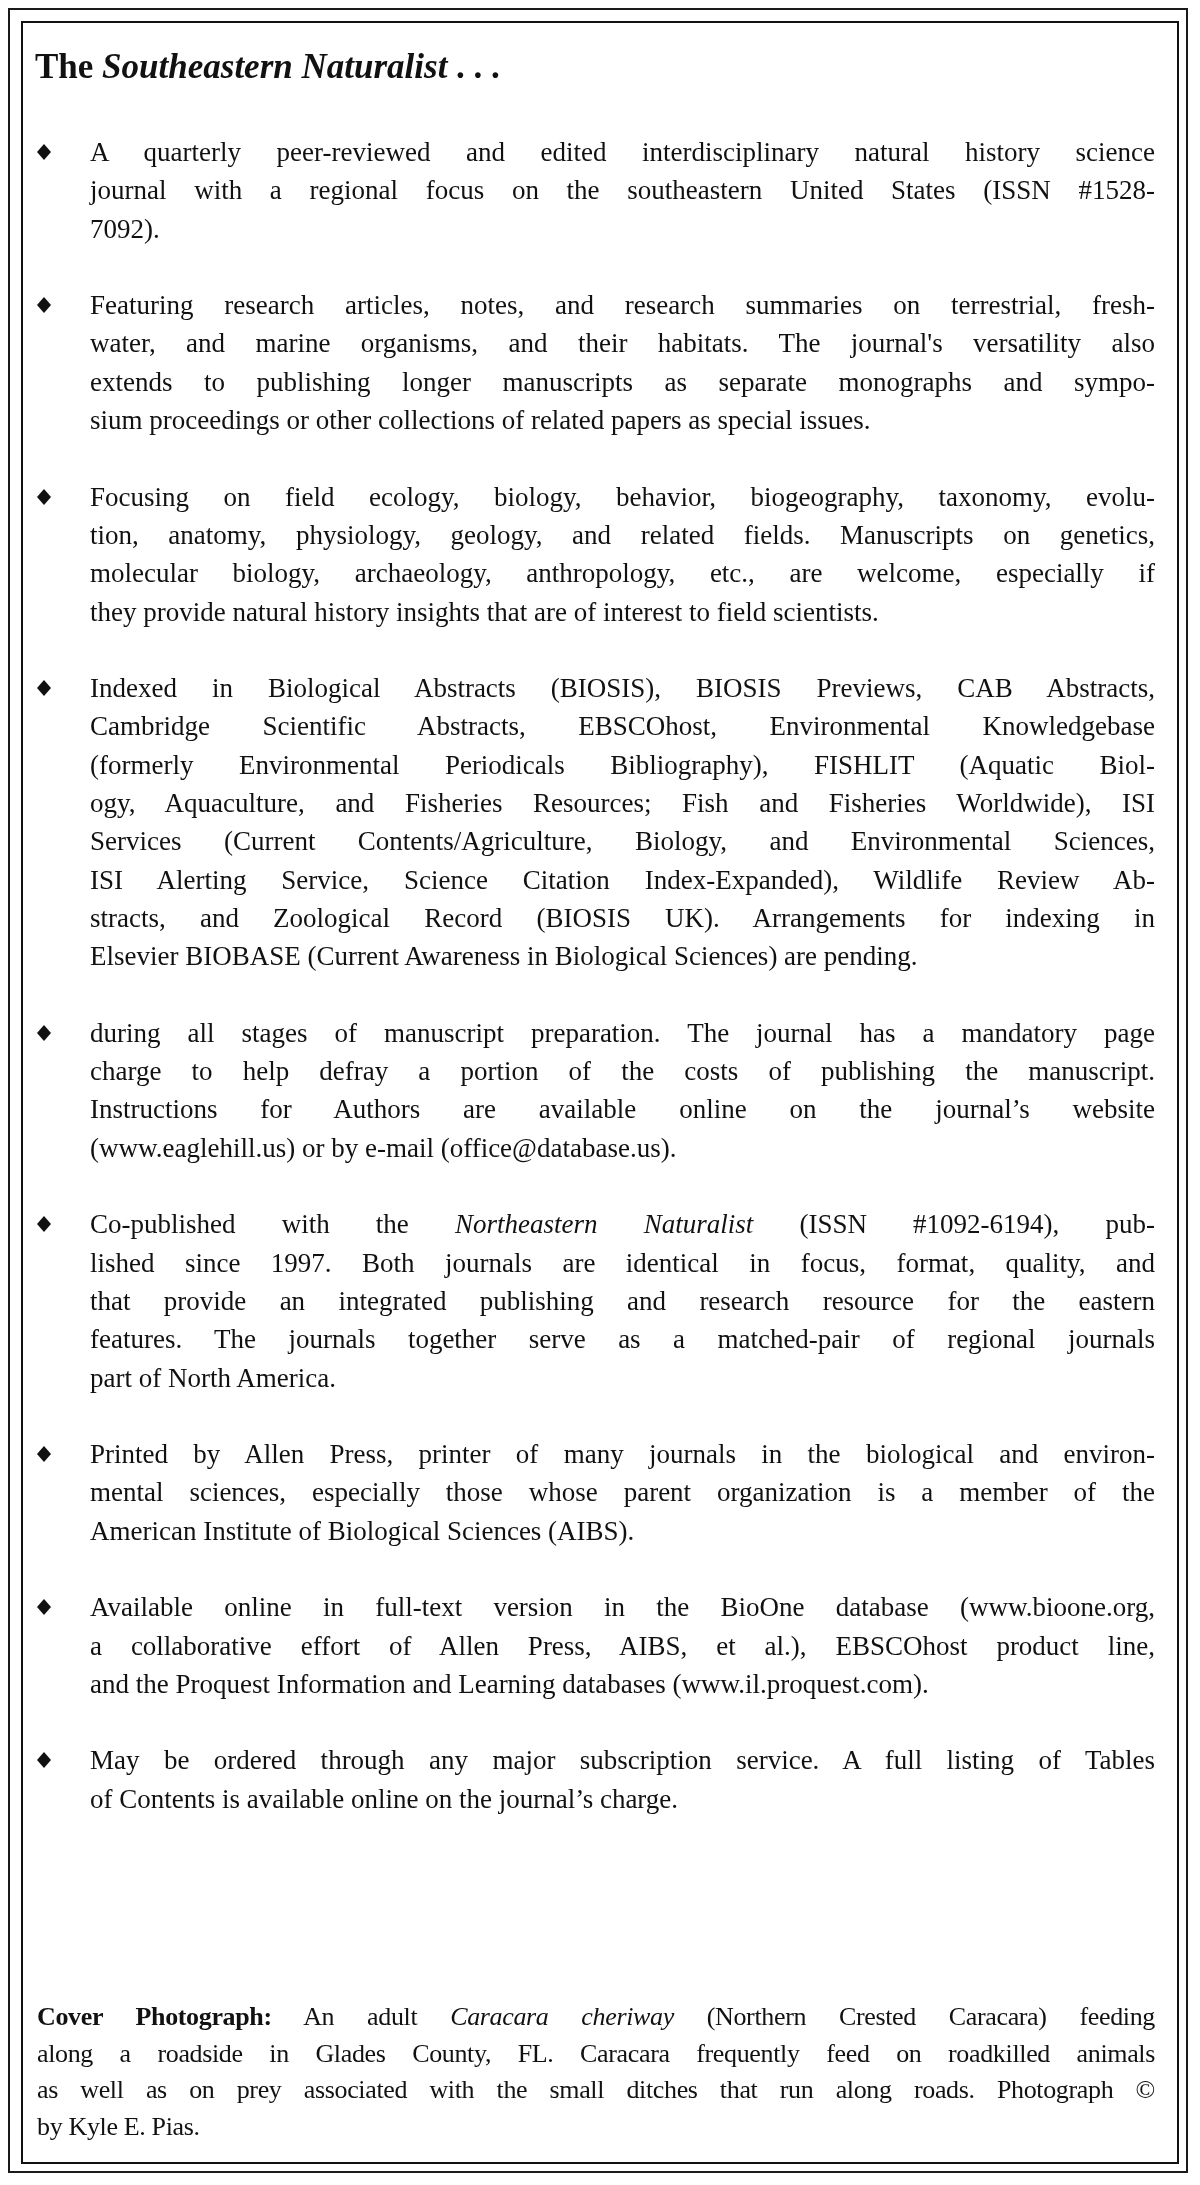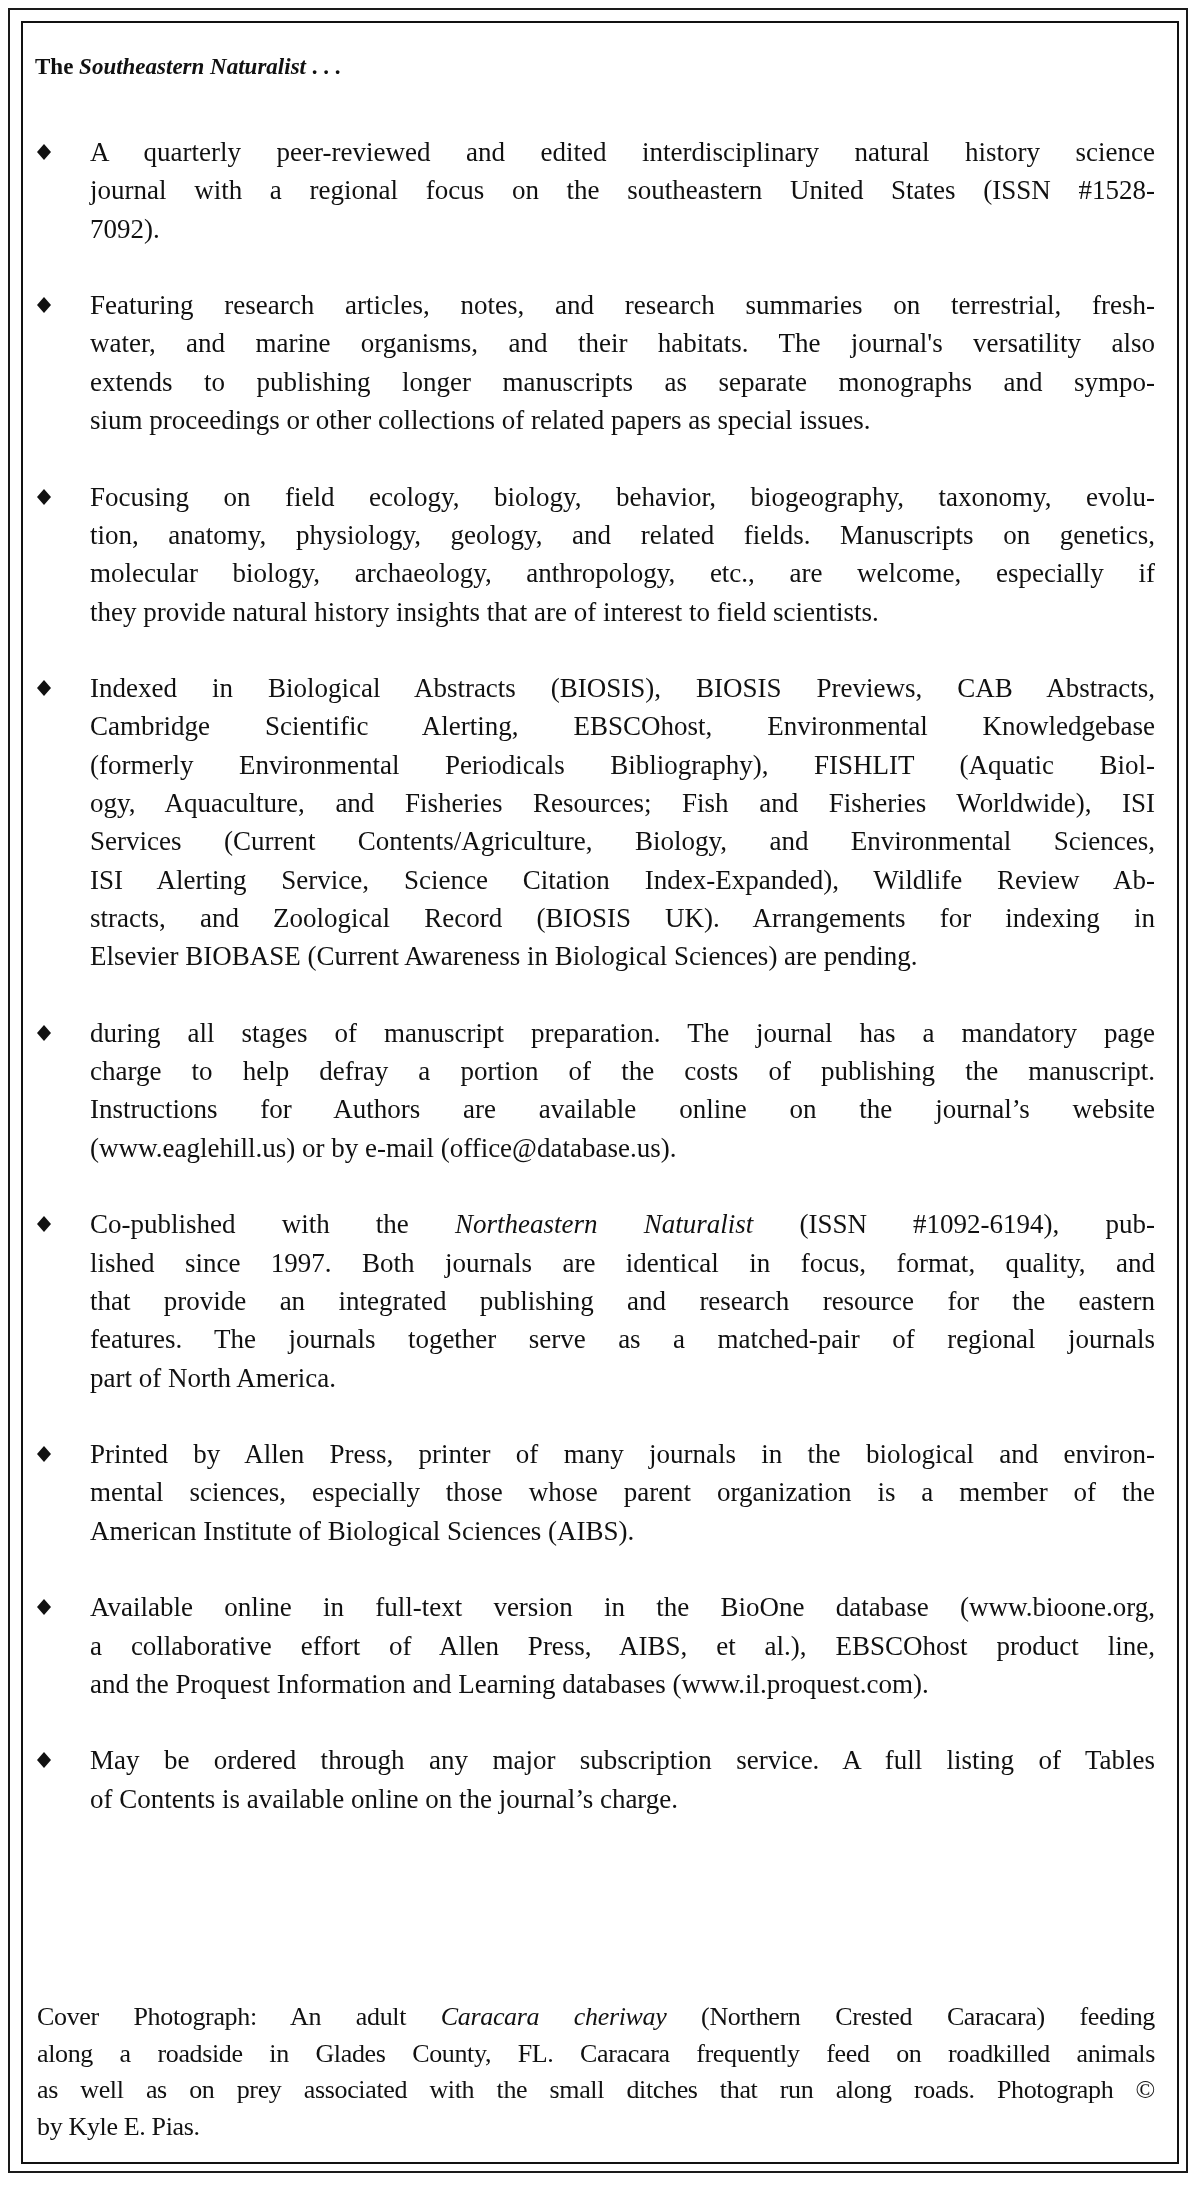--- a/index.html
+++ b/index.html
@@ -30,21 +30,21 @@
     top: 21px;
     width: 1158px;
     height: 2143px;
     border: 2px solid #111111;
     box-sizing: border-box;
   }
   .title {
     position: absolute;
     left: 35px;
     top: 48px;
-    font-size: 23px;
+    font-size: 35px;
     line-height: 38px;
     font-weight: bold;
     white-space: nowrap;
   }
   .title .it { font-style: italic; }
 
   .bullets {
     position: absolute;
     left: 35px;
     top: 133px;
@@ -89,21 +89,21 @@
     width: 1118px;
   }
   .cover .line {
     width: 1118px;
     font-size: 26px;
     line-height: 36.5px;
     height: 36.5px;
     letter-spacing: -0.35px;
     text-align: center;
   }
-  .cover .bold { font-weight: normal; }
+  .cover .bold { font-weight: bold; }
 </style>
 </head>
 <body>
 
 <div class="outer-frame"></div>
 <div class="inner-frame"></div>
 
 <div class="title">
   <span>The</span>
   <span class="it">Southeastern Naturalist</span>
@@ -143,21 +143,21 @@
       <span class="line">molecular biology, archaeology, anthropology, etc., are welcome, especially if</span>
       <span class="line last">they provide natural history insights that are of interest to field scientists.</span>
     </div>
     <div class="bullet-item">
       <span class="diamond">
         <svg width="14" height="16" viewBox="0 0 14 16">
           <polygon points="7,0 14,8 7,16 0,8" fill="#111"></polygon>
         </svg>
       </span>
       <span class="line">Indexed in Biological Abstracts (BIOSIS), BIOSIS Previews, CAB Abstracts,</span>
-      <span class="line">Cambridge Scientific Alerting, EBSCOhost, Environmental Knowledgebase</span>
+      <span class="line">Cambridge Scientific Abstracts, EBSCOhost, Environmental Knowledgebase</span>
       <span class="line">(formerly Environmental Periodicals Bibliography), FISHLIT (Aquatic Biol-</span>
       <span class="line">ogy, Aquaculture, and Fisheries Resources; Fish and Fisheries Worldwide), ISI</span>
       <span class="line">Services (Current Contents/Agriculture, Biology, and Environmental Sciences,</span>
       <span class="line">ISI Alerting Service, Science Citation Index-Expanded), Wildlife Review Ab-</span>
       <span class="line">stracts, and Zoological Record (BIOSIS UK). Arrangements for indexing in</span>
       <span class="line last">Elsevier BIOBASE (Current Awareness in Biological Sciences) are pending.</span>
     </div>
     <div class="bullet-item">
       <span class="diamond">
         <svg width="14" height="16" viewBox="0 0 14 16">

